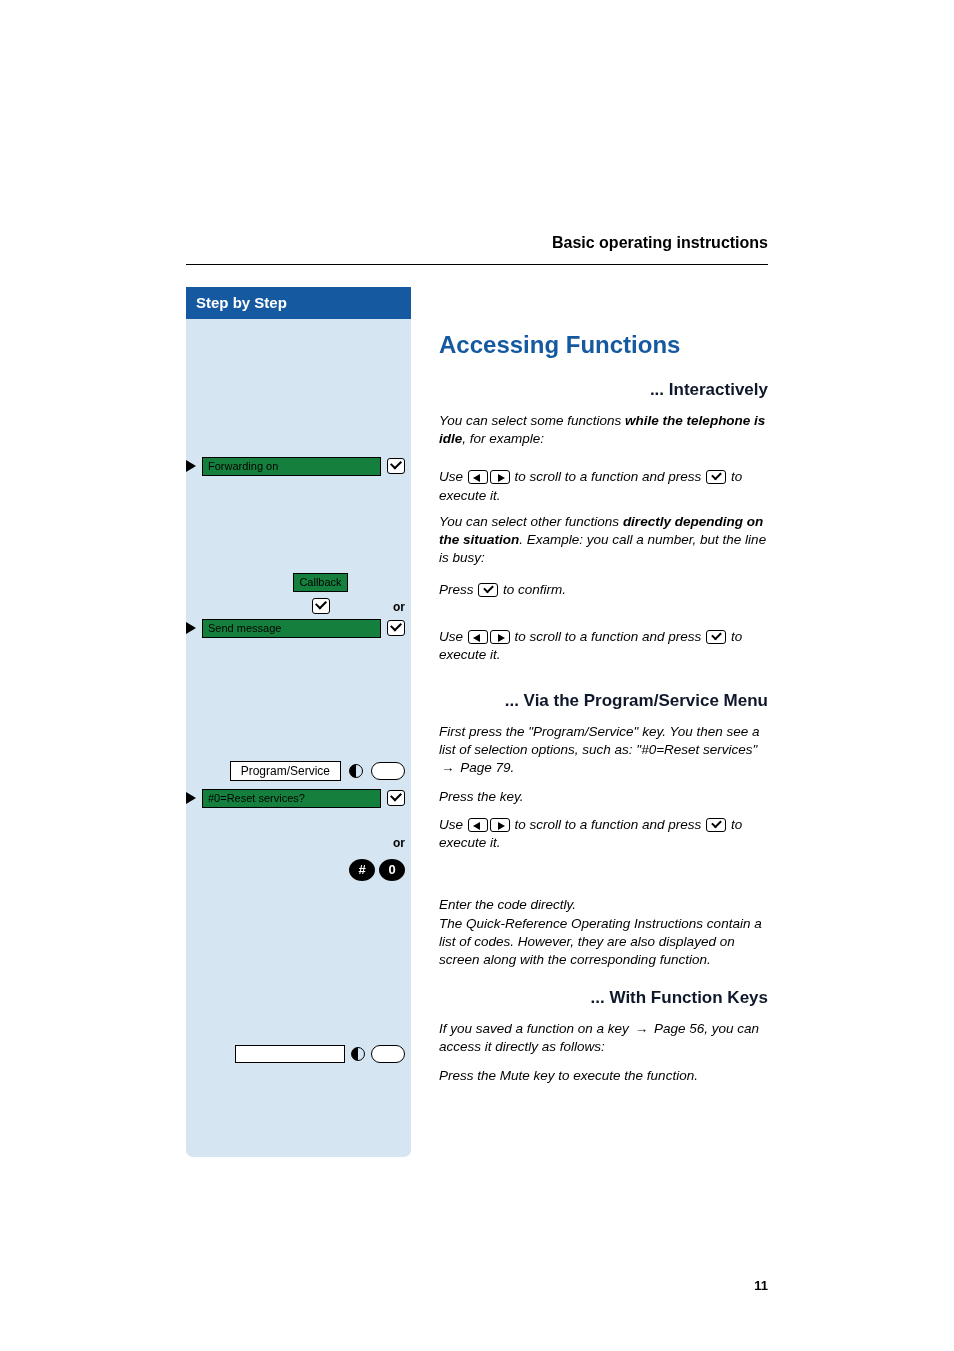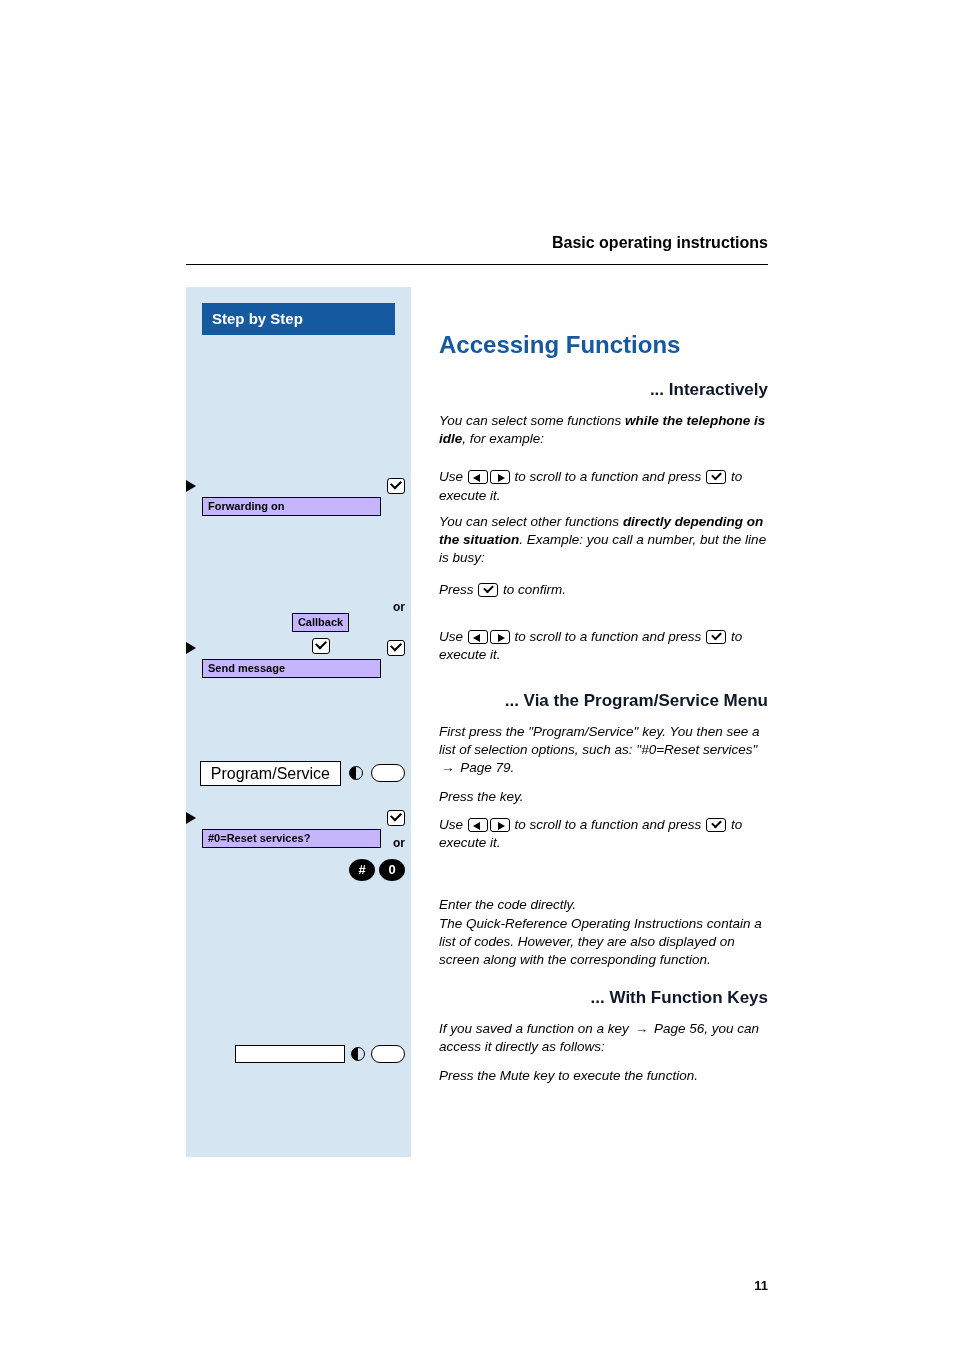--- a/index.html
+++ b/index.html
@@ -27,21 +27,22 @@
   }
   .cols {
     display: grid;
     grid-template-columns: 225px 1fr;
     column-gap: 28px;
   }
   .sidebar-shade {
     background: #d6e5f2;
     position: relative;
     min-height: 870px;
-    padding: 16px;
+    padding: 0;
+    border-radius: 7px;
   }
   .step-header {
     background: #1559a0;
     color: #fff;
     font-weight: bold;
     font-size: 15px;
     padding: 6px 10px;
   }
   .main {
     padding-top: 0;
@@ -81,26 +82,25 @@
   .tri {
     width: 0; height: 0;
     border-top: 6px solid transparent;
     border-bottom: 6px solid transparent;
     border-left: 10px solid #000;
     flex: none;
   }
   .disp {
     flex: 1;
     border: 1px solid #000;
-    background: #c4b5fd;
+    background: #15803d;
     font-size: 11px;
-    font-weight: bold;
+    font-weight: normal;
     padding: 2px 5px;
     line-height: 1.2;
-    margin-top: 40px;
   }
   .check {
     width: 18px; height: 16px;
     border: 1px solid #000;
     border-radius: 3px;
     background: #fff;
     position: relative;
     flex: none;
   }
   .check::after {
@@ -121,21 +121,21 @@
   .key-row {
     position: absolute;
     right: 6px;
     display: flex;
     align-items: center;
     gap: 8px;
   }
   .fn-key {
     border: 1px solid #000;
     background: #fff;
-    font-size: 16px;
+    font-size: 12px;
     padding: 2px 10px;
     line-height: 1.2;
   }
   .mute-row {
     position: absolute;
     right: 6px;
     display: flex;
     align-items: center;
     gap: 6px;
   }

